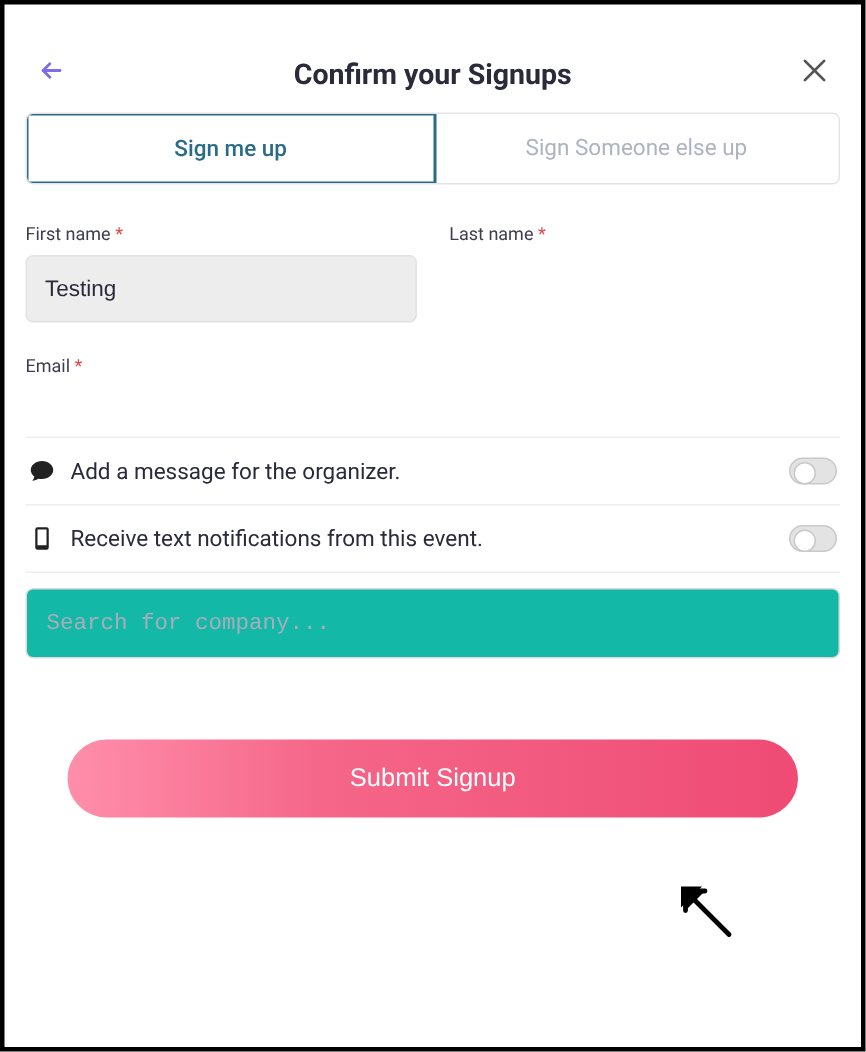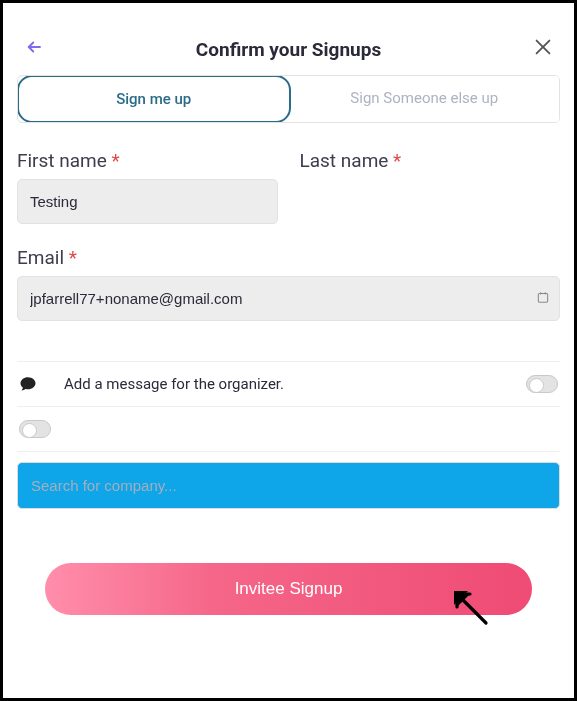--- a/index.html
+++ b/index.html
@@ -60,33 +60,33 @@
       text-align: center;
       padding: 13px 8px;
       font-size: 15px;
       color: #aeb3c2;
       cursor: pointer;
       background: #fff;
     }
     .tab.active {
       color: #2a6b88;
       border: 2px solid #2a6b88;
-      border-radius: 15px;
+      border-radius: 1px;
       margin: -1px;
       font-weight: 500;
       z-index: 1;
     }
     .form-row {
       display: flex;
       gap: 22px;
       margin-top: 26px;
     }
     .field { flex: 1; display: flex; flex-direction: column; }
     .label {
-      font-size: 19px;
+      font-size: 12px;
       color: #3d3d4e;
       margin-bottom: 7px;
     }
     .req { color: #e04848; }
     .input {
       background: #ededed;
       border: 1px solid #e2e2e2;
       border-radius: 5px;
       padding: 13px 12px;
       font-size: 15px;
@@ -110,21 +110,21 @@
     .option-row {
       display: flex;
       align-items: center;
       justify-content: space-between;
       padding: 13px 2px;
       border-bottom: 1px solid #eee;
     }
     .option-left {
       display: flex;
       align-items: center;
-      gap: 27px;
+      gap: 10px;
       font-size: 15px;
       color: #2a2a3b;
     }
     .option-left .icon { width: 18px; height: 18px; color: #222; flex-shrink: 0; }
     .toggle {
       width: 32px;
       height: 18px;
       background: #e3e3e3;
       border: 1px solid #c9c9c9;
       border-radius: 10px;
@@ -150,21 +150,22 @@
     }
     .search-company {
       margin-top: 10px;
       width: 100%;
       border: 1px solid #dcdcdc;
       border-radius: 5px;
       padding: 14px 13px;
       font-size: 15px;
       color: #2a2a3b;
       outline: none;
-      background: #0ea5e9;
+      background: #14b8a6;
+      font-family: Liberation Mono, monospace;
     }
     .search-company::placeholder { color: #a8adbb; }
     .submit-wrap { margin-top: 54px; padding: 0 28px; }
     .submit {
       width: 100%;
       padding: 16px 10px;
       border: none;
       border-radius: 999px;
       background: linear-gradient(90deg, #ff8eab 0%, #f56689 35%, #ef4b74 100%);
       color: #fff;
@@ -221,52 +222,52 @@
         <span class="req">*</span>
       </div>
     </div>
   </div>
 
   <div class="full-row">
     <div class="label">
       <span>Email</span>
       <span class="req">*</span>
     </div>
-    <div class="email-wrap">
-      <input class="input email" type="text" value="jpfarrell77+noname@gmail.com" style="">
-      <span class="email-glyph">
-        <svg width="14" height="14" viewBox="0 0 24 24" fill="none" stroke="currentColor" stroke-width="1.8">
-            <rect x="4" y="5" width="16" height="15" rx="2"></rect>
-            <path d="M8 3v4M16 3v4"></path>
-          </svg>
-      </span>
-    </div>
   </div>
 
   <div class="options">
     <div class="option-row">
       <div class="option-left">
         <span class="icon">
           <svg viewBox="0 0 24 24" fill="currentColor">
               <path d="M12 3C6.5 3 2 6.6 2 11c0 2.3 1.2 4.3 3.2 5.8-.2 1.3-.8 2.7-1.9 3.9 2.3-.2 4.1-1 5.4-1.9 1 .2 2.1.3 3.3.3 5.5 0 10-3.6 10-8S17.5 3 12 3z"></path>
             </svg>
         </span>
         <span>Add a message for the organizer.</span>
       </div>
       <div class="toggle"></div>
     </div>
     <div class="option-row">
+      <div class="option-left">
+        <span class="icon">
+          <svg viewBox="0 0 24 24" fill="currentColor">
+              <rect x="6" y="2" width="12" height="20" rx="2"></rect>
+              <rect x="8" y="4" width="8" height="14" fill="#fff"></rect>
+            </svg>
+        </span>
+        <span>Receive text notifications from this event.</span>
+      </div>
       <div class="toggle"></div>
     </div>
   </div>
 
   <input class="search-company" type="text" placeholder="Search for company..." style="">
 
   <div class="submit-wrap">
-    <button class="submit">Invitee Signup</button>
+    <button class="submit">Submit Signup</button>
   </div>
 </div>
 
 <svg class="cursor-arrow" viewBox="0 0 48 48">
   <g stroke="#000" stroke-width="3.2" fill="none" stroke-linecap="round" stroke-linejoin="round">
     <line x1="40" y1="40" x2="12" y2="12"></line>
     <polyline points="11,24 11,11 24,11" fill="#000" stroke="#000"></polyline>
   </g>
   <polygon points="8,8 8,22 22,8" fill="#000"></polygon>
 </svg>

